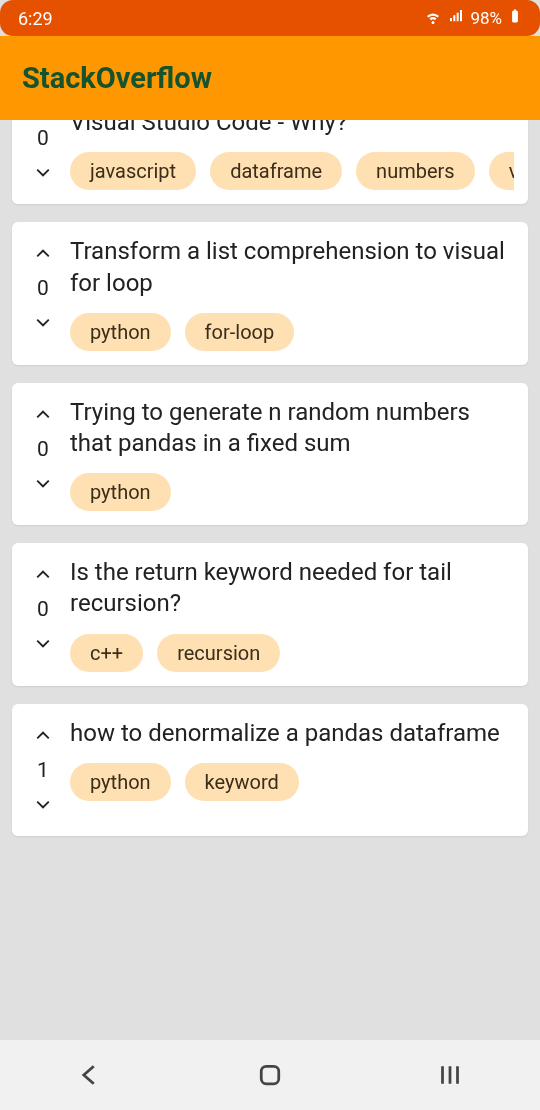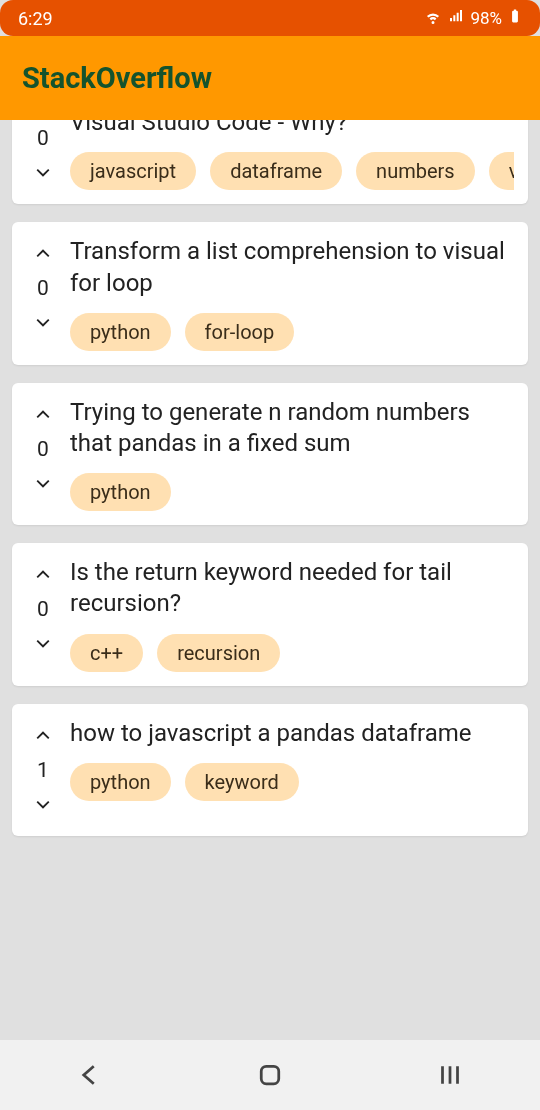--- a/index.html
+++ b/index.html
@@ -239,21 +239,21 @@
             </svg>
           </div>
           <div class="vote-score">1</div>
           <div class="vote-arrow">
             <svg viewBox="0 0 24 24">
               <path d="M5 9l7 7 7-7-1.4-1.4L12 13.2 6.4 7.6z"></path>
             </svg>
           </div>
         </div>
         <div class="body-col">
-          <div class="title">how to javascript a pandas dataframe</div>
+          <div class="title">how to denormalize a pandas dataframe</div>
           <div class="tags">
             <span class="tag">python</span>
             <span class="tag">keyword</span>
           </div>
         </div>
       </div>
     </div>
 </div>
 
 <div class="nav-bar">

